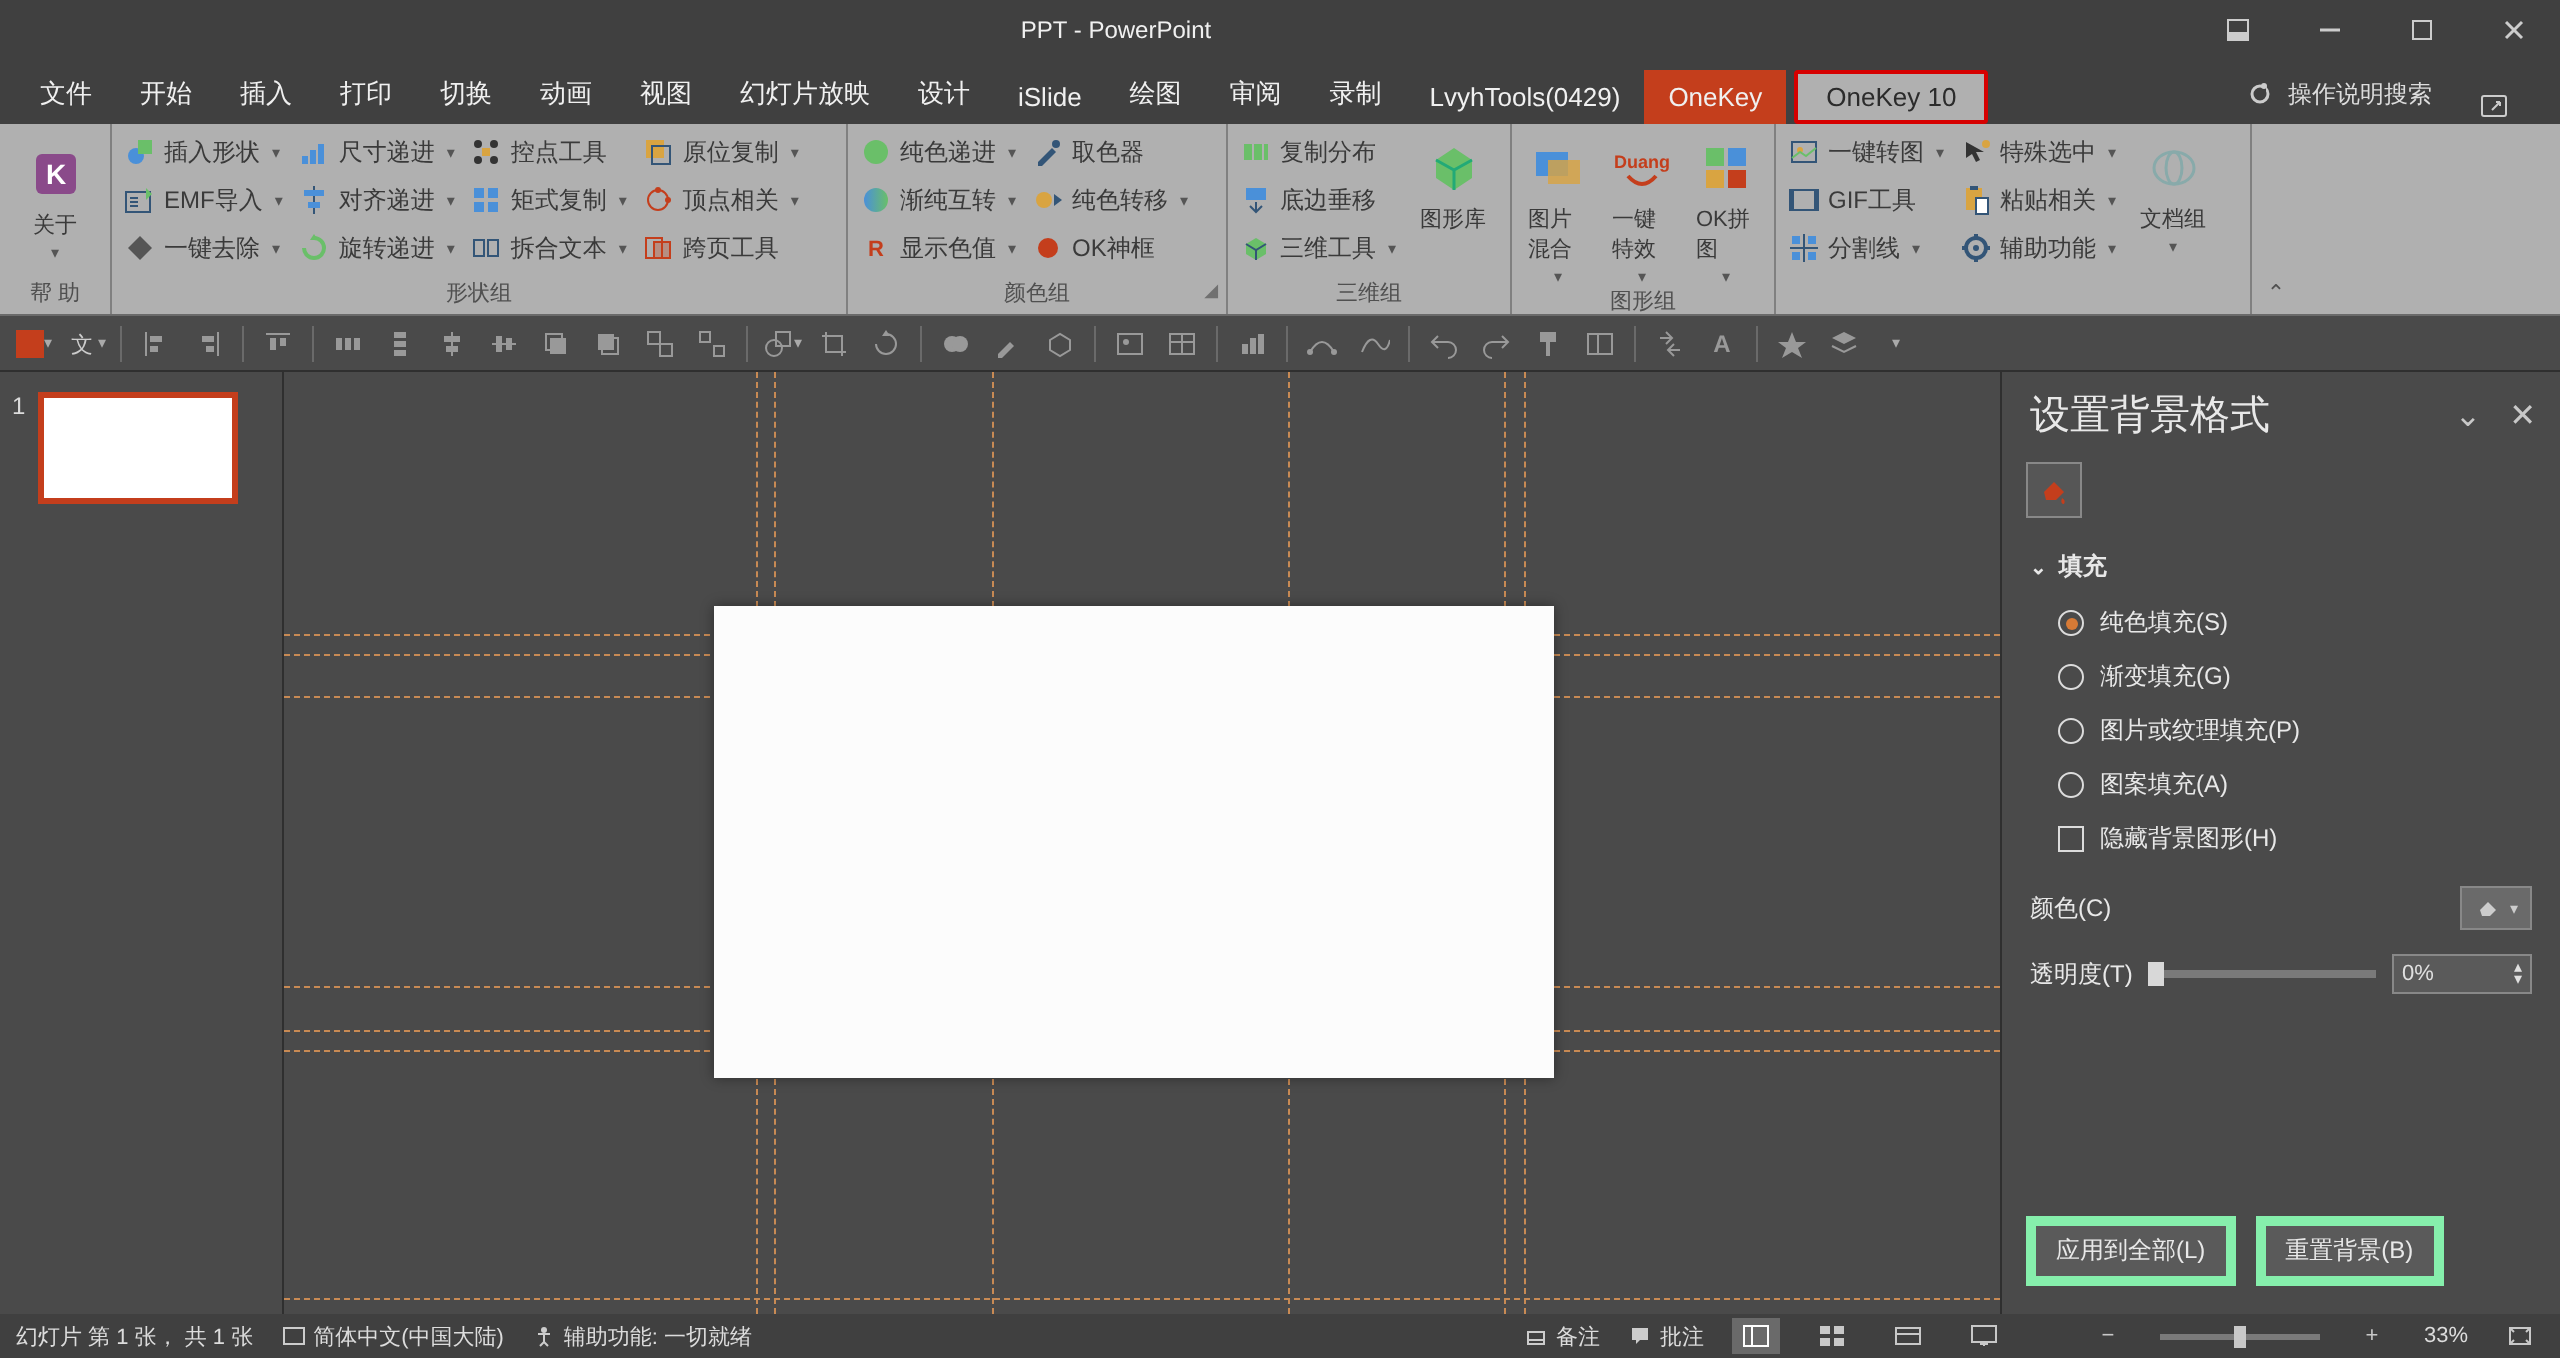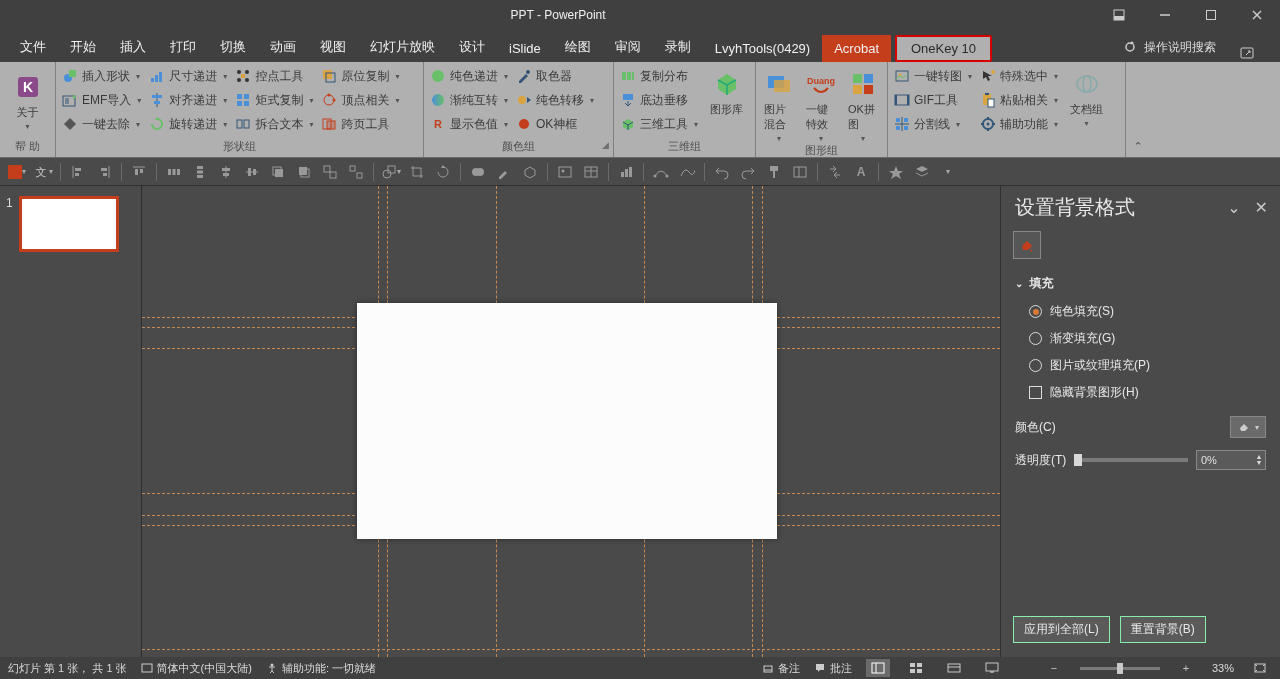--- a/index.html
+++ b/index.html
@@ -61,21 +61,21 @@
 .radio { width:13px; height:13px; border-radius:50%; border:1.5px solid #dcdcdc; display:flex; align-items:center; justify-content:center; }
 .radio.sel::after { content:""; width:6px; height:6px; border-radius:50%; background:#d67a36; }
 .chk { width:13px; height:13px; border:1.5px solid #dcdcdc; background:#4a4a4a; }
 .color-row { display:flex; align-items:center; justify-content:space-between; padding:10px 0 8px 0; }
 .color-chip { width:36px; height:22px; background:#6a6a6a; border:1px solid #888; display:flex; align-items:center; justify-content:center; cursor:pointer; }
 .trans-row { display:flex; align-items:center; gap:8px; padding:4px 0; }
 .slider { flex:1; height:4px; background:#7a7a7a; position:relative; }
 .slider .sdot { position:absolute; left:0; top:-4px; width:8px; height:12px; background:#d8d8d8; }
 .spin { width:70px; height:20px; background:#5a5a5a; border:1px solid #888; color:#e0e0e0; font-size:11px; padding:0 4px; display:flex; align-items:center; justify-content:space-between; }
 .pane-footer { margin-top:auto; padding:10px 12px 14px; display:flex; gap:10px; }
-.pbtn { flex:0 0 auto; padding:4px 10px; background:#5a5a5a; border:1px solid #86efac; font-size:12px; color:#e8e8e8; cursor:pointer; }
+.pbtn { flex:0 0 auto; padding:4px 10px; background:#5a5a5a; border:5px solid #86efac; font-size:12px; color:#e8e8e8; cursor:pointer; }
 
 .status { position:absolute; left:0; right:0; bottom:0; height:22px; background:#404040; color:#dcdcdc; font-size:11px; display:flex; align-items:center; padding:0 8px; gap:14px; }
 .status .sp { flex:1; }
 .status .sbtn { display:flex; align-items:center; gap:4px; cursor:pointer; }
 .status .vbtn { width:24px; height:18px; display:flex; align-items:center; justify-content:center; cursor:pointer; color:#c8c8c8; }
 .status .vbtn.active { background:#6a6a6a; color:#fff; }
 .zoom-slider { width:80px; height:3px; background:#7a7a7a; position:relative; }
 .zoom-slider .zh { position:absolute; left:50%; top:-4px; width:6px; height:11px; background:#c8c8c8; transform:translateX(-50%); }
 
 svg { pointer-events:none; }
@@ -120,21 +120,21 @@
   <div class="tab">切换</div>
   <div class="tab">动画</div>
   <div class="tab">视图</div>
   <div class="tab">幻灯片放映</div>
   <div class="tab">设计</div>
   <div class="tab">iSlide</div>
   <div class="tab">绘图</div>
   <div class="tab">审阅</div>
   <div class="tab">录制</div>
   <div class="tab">LvyhTools(0429)</div>
-  <div class="tab active-red">Acrobat</div>
+  <div class="tab active-red">OneKey</div>
   <div class="tab active-gray">OneKey 10</div>
   <div class="spacer"></div>
   <div class="tell-me">
     <svg width="14" height="14" viewBox="0 0 14 14">
         <circle cx="6" cy="6" r="4" fill="none" stroke="#ccc" stroke-width="1.5"></circle>
         <rect x="7" y="1" width="2" height="4" fill="#404040"></rect>
         <circle cx="8" cy="2" r="1.5" fill="#ccc"></circle>
       </svg>
     <span>操作说明搜索</span>
   </div>
@@ -808,20 +808,24 @@
         </div>
       <div class="opt">
           <span class="radio"></span>
           <span>渐变填充(G)</span>
         </div>
       <div class="opt">
           <span class="radio"></span>
           <span>图片或纹理填充(P)</span>
         </div>
       <div class="opt">
+          <span class="radio"></span>
+          <span>图案填充(A)</span>
+        </div>
+      <div class="opt">
           <span class="chk"></span>
           <span>隐藏背景图形(H)</span>
         </div>
       <div class="color-row">
         <span>颜色(C)</span>
         <div class="color-chip">
             <svg width="16" height="14" viewBox="0 0 16 14">
               <path d="M3 8 L7 4 L11 8 L8 11 L4 11 Z" fill="#ccc"></path>
             </svg>
             <span style="font-size:8px;color:#ccc;margin-left:2px">▾</span>

